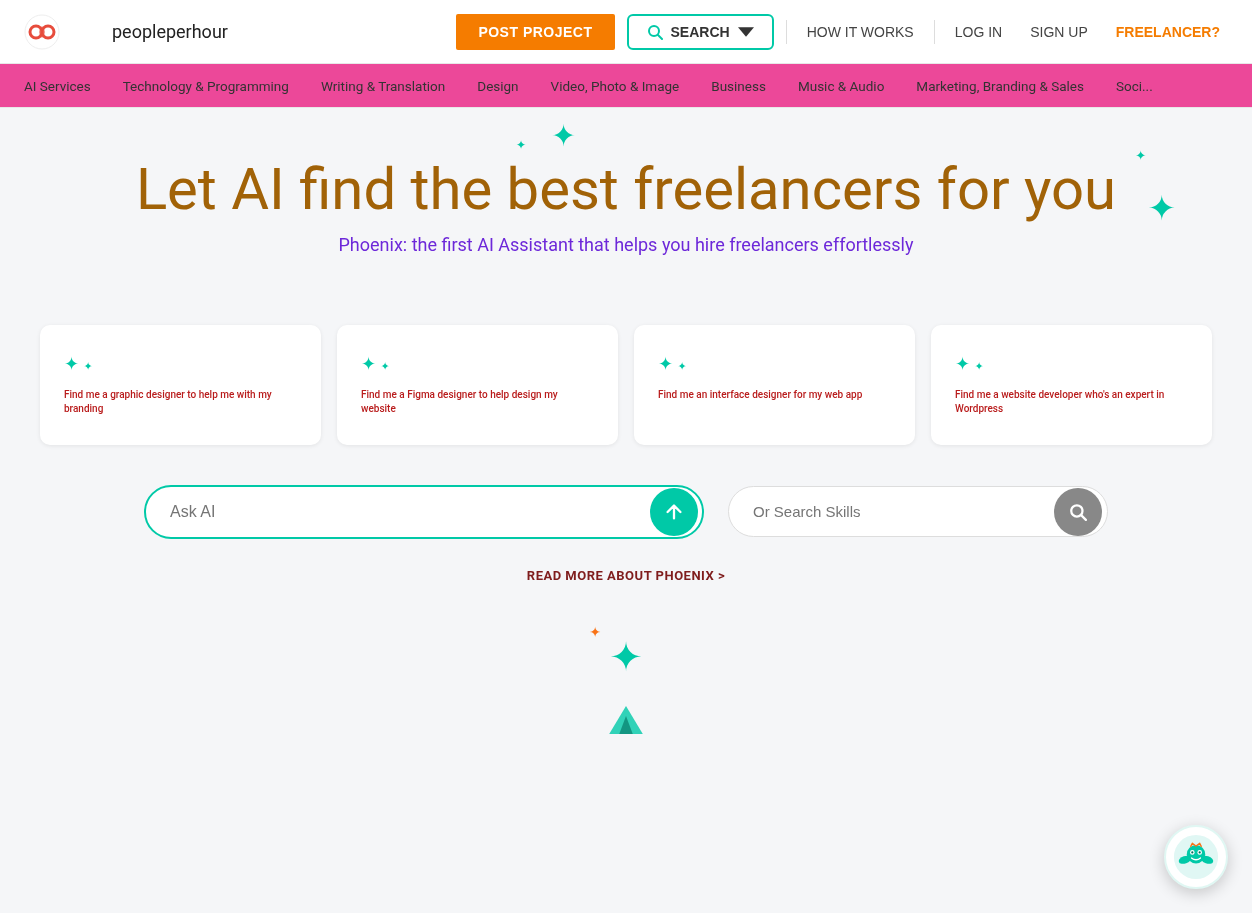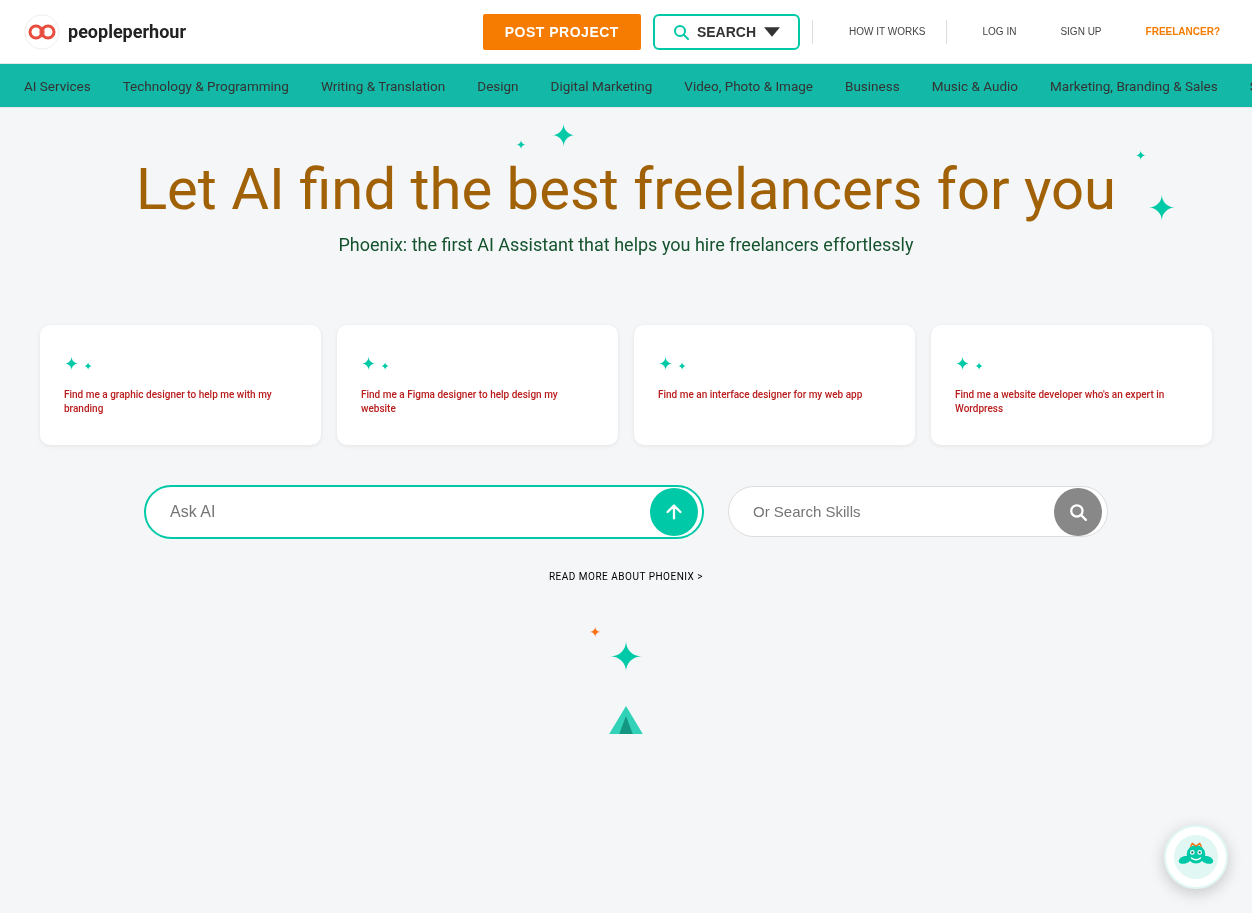--- a/index.html
+++ b/index.html
@@ -20,22 +20,23 @@
       align-items: center;
       gap: 8px;
       margin-right: auto;
     }
     .logo-icon {
       width: 36px;
       height: 36px;
     }
     .logo-text {
       font-size: 18px;
-      font-weight: 700;
+      font-weight: 400;
       color: #222;
+      margin-left: 44px;
     }
     .header-actions {
       display: flex;
       align-items: center;
       gap: 12px;
     }
     .btn-post {
       background: #f57c00;
       color: #fff;
       border: none;
@@ -55,43 +56,42 @@
       border-radius: 6px;
       padding: 8px 18px;
       background: #fff;
       color: #333;
       font-size: 14px;
       font-weight: 600;
       cursor: pointer;
     }
     .btn-search svg { width: 16px; height: 16px; }
     .nav-link {
-      font-size: 10px;
+      font-size: 14px;
       color: #444;
       font-weight: 500;
       cursor: pointer;
       padding: 0 8px;
       text-decoration: none;
       background: none;
       border: none;
-      margin-left: 16px;
     }
     .nav-link-orange {
       color: #f57c00;
       font-weight: 700;
     }
     .divider-v {
       width: 1px;
       height: 24px;
       background: #ddd;
     }
 
     
     .nav-bar {
-      background: #14b8a6;
+      background: #ec4899;
       border-bottom: 1px solid #e8e8e8;
       display: flex;
       align-items: center;
       padding: 0 24px;
       height: 44px;
       overflow: hidden;
     }
     .nav-item {
       font-size: 13.5px;
       color: #333;
@@ -114,21 +114,21 @@
     .hero-title {
       font-size: 58px;
       font-weight: 400;
       color: #a16207;
       line-height: 1.1;
       margin-bottom: 12px;
       position: relative;
     }
     .hero-subtitle {
       font-size: 18px;
-      color: #14532d;
+      color: #6d28d9;
       margin-bottom: 40px;
     }
 
     
     .cards-row {
       display: flex;
       justify-content: center;
       gap: 16px;
       padding: 0 24px 30px;
       max-width: 1220px;
@@ -225,23 +225,23 @@
       color: #fff;
       font-size: 18px;
     }
 
     
     .read-more {
       text-align: center;
       padding: 6px 0 30px;
     }
     .read-more a {
-      color: #000000;
-      font-size: 10px;
-      font-weight: 400;
+      color: #7f1d1d;
+      font-size: 13px;
+      font-weight: 700;
       letter-spacing: 0.5px;
       text-decoration: none;
       text-transform: uppercase;
     }
 
     
     .bottom-section {
       background: #f5f6f8;
       text-align: center;
       padding: 20px 0 0;
@@ -301,21 +301,20 @@
     <button class="nav-link">SIGN UP</button>
     <button class="nav-link nav-link-orange">FREELANCER?</button>
   </div>
 </header>
 
 <nav class="nav-bar">
   <span class="nav-item">AI Services</span>
   <span class="nav-item">Technology &amp; Programming</span>
   <span class="nav-item">Writing &amp; Translation</span>
   <span class="nav-item">Design</span>
-  <span class="nav-item">Digital Marketing</span>
   <span class="nav-item">Video, Photo &amp; Image</span>
   <span class="nav-item">Business</span>
   <span class="nav-item">Music &amp; Audio</span>
   <span class="nav-item">Marketing, Branding &amp; Sales</span>
   <span class="nav-item">Soci...</span>
 </nav>
 
 <section class="hero">
   <div style="position:relative; display:inline-block;">
     

